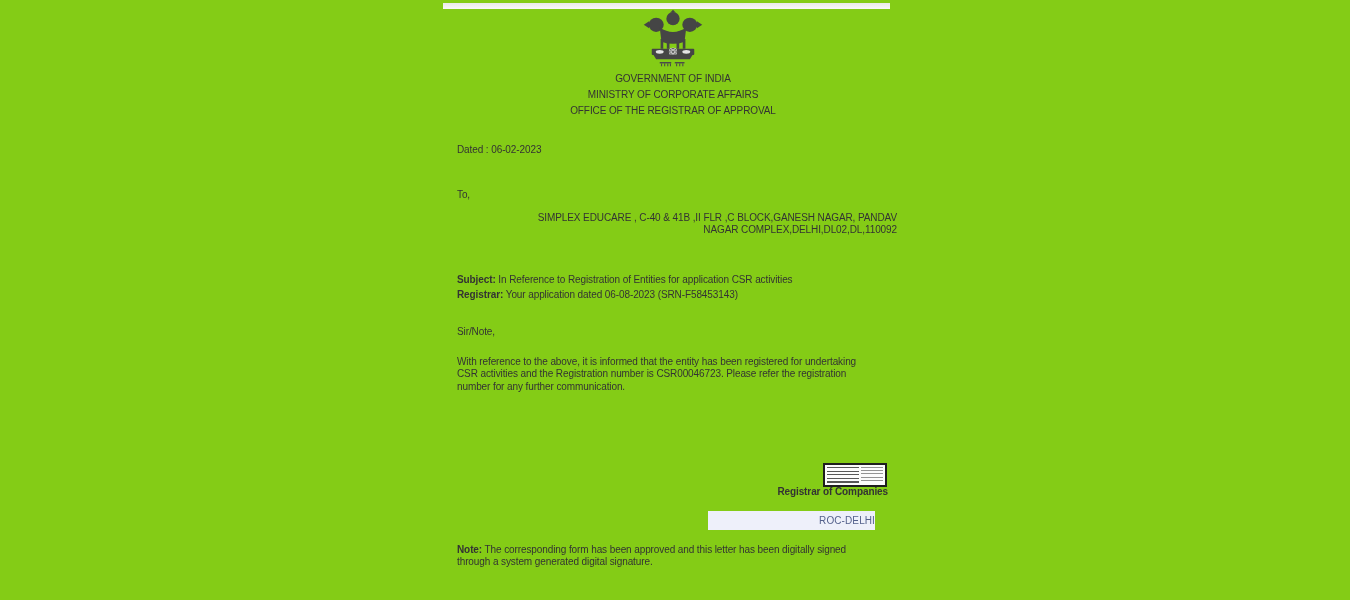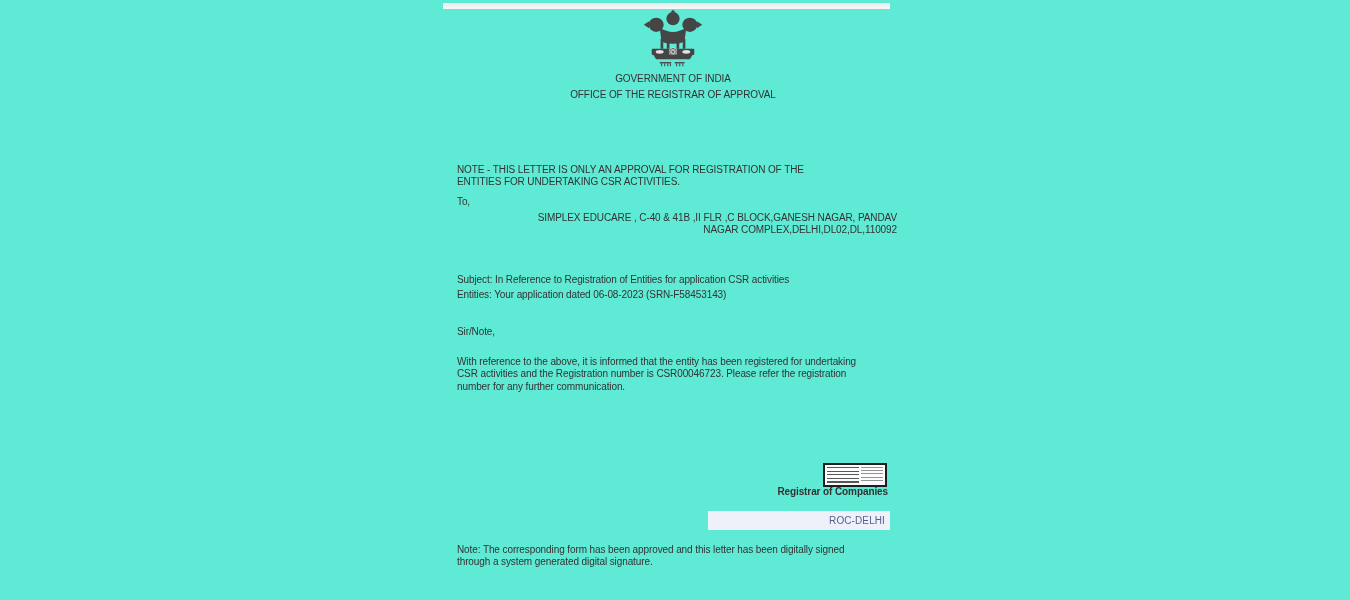--- a/index.html
+++ b/index.html
@@ -1,20 +1,20 @@
 <!DOCTYPE html>
 <html><head>
 <meta charset="utf-8">
 <style>
   html, body { margin: 0; padding: 0; background: #ffffff; }
   .canvas {
     position: relative;
     width: 1350px;
     height: 600px;
-    background: #5eead4;
+    background: #84cc16;
     overflow: hidden;
     font-family: "Liberation Sans", "DejaVu Sans", sans-serif;
     color: #323232;
   }
   .top-strip {
     position: absolute;
     left: 443px; top: 3px;
     width: 447px; height: 6px;
     background: linear-gradient(to bottom, #eaeaea, #f9f9f9);
   }
@@ -36,21 +36,21 @@
     position: absolute;
     left: 457px;
     width: 440px;
     font-size: 10px;
     line-height: 12.4px;
     letter-spacing: -0.1px;
     color: #333333;
   }
   .pre  { white-space: pre-line; }
   .prew { white-space: pre-wrap; text-align: right; }
-  .b    { font-weight: normal; }
+  .b    { font-weight: bold; }
   .stamp {
     position: absolute;
     left: 823px; top: 463px;
     width: 64px; height: 24px;
     box-sizing: border-box;
     border: 2px solid #1e1e1e;
     background: #fcfcfc;
   }
   .stamp-col {
     position: absolute;
@@ -71,25 +71,24 @@
     right: 462px; top: 486px;
     font-size: 10px;
     letter-spacing: -0.1px;
     color: #333333;
     white-space: nowrap;
     font-weight: bold;
   }
   .roc-bar {
     position: absolute;
     left: 708px; top: 511px;
-    width: 182px; height: 19px;
+    width: 167px; height: 19px;
     background: #eef0fa;
     text-align: right;
     box-sizing: border-box;
-    padding-right: 5px;
     line-height: 19px;
     font-size: 10px;
     letter-spacing: 0.1px;
     color: #55618c;
   }
 </style>
 </head>
 <body>
 
 <div class="canvas">
@@ -124,36 +123,36 @@
         <rect x="25" y="60.6" width="1.2" height="3.2"></rect>
         <rect x="28.5" y="60.6" width="1.2" height="3.2"></rect>
         <rect x="31.5" y="60.6" width="1.2" height="3.2"></rect>
         <rect x="37" y="59" width="11" height="1.6"></rect>
         <rect x="38.5" y="60.6" width="1.2" height="3.2"></rect>
         <rect x="42" y="60.6" width="1.2" height="3.2"></rect>
         <rect x="45.5" y="60.6" width="1.2" height="3.2"></rect>
       </g>
     </svg>
     <div class="h-line">GOVERNMENT OF INDIA</div>
+    <div class="h-line">MINISTRY OF CORPORATE AFFAIRS</div>
     <div class="h-line">OFFICE OF THE REGISTRAR OF APPROVAL</div>
   </div>
 
+  <div class="p" style="top:144px">Dated : 06-02-2023</div>
 
-  <div class="p pre" style="top:164px">NOTE - THIS LETTER IS ONLY AN APPROVAL FOR REGISTRATION OF THE
-ENTITIES FOR UNDERTAKING CSR ACTIVITIES.</div>
 
-  <div class="p" style="top:196px">To,</div>
+  <div class="p" style="top:189px">To,</div>
 
   <div class="p prew" style="top:212px">  SIMPLEX EDUCARE , C-40 &amp; 41B ,II FLR ,C BLOCK,GANESH NAGAR, PANDAV
 NAGAR COMPLEX,DELHI,DL02,DL,110092</div>
 
 
   <div class="p" style="top:274px"><span class="b">Subject:</span><span> In Reference to Registration of Entities for application CSR activities</span></div>
 
-  <div class="p" style="top:289px"><span class="b">Entities:</span><span> Your application dated 06-08-2023 (SRN-F58453143)</span></div>
+  <div class="p" style="top:289px"><span class="b">Registrar:</span><span> Your application dated 06-08-2023 (SRN-F58453143)</span></div>
 
   <div class="p" style="top:326px">Sir/Note,</div>
 
   <div class="p pre" style="top:356px">With reference to the above, it is informed that the entity has been registered for undertaking
 CSR activities and the Registration number is CSR00046723. Please refer the registration
 number for any further communication.</div>
 
   <div class="stamp">
     <div class="stamp-col left"></div>
     <div class="stamp-col right"></div>

